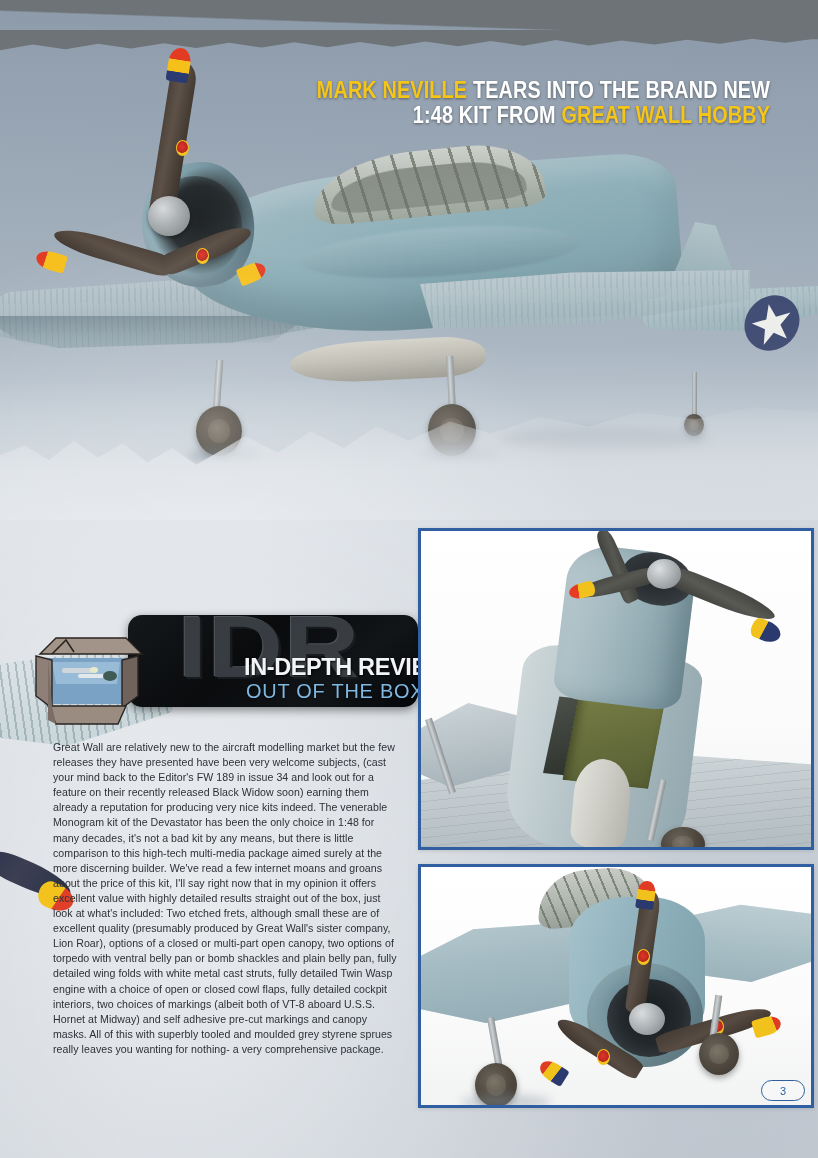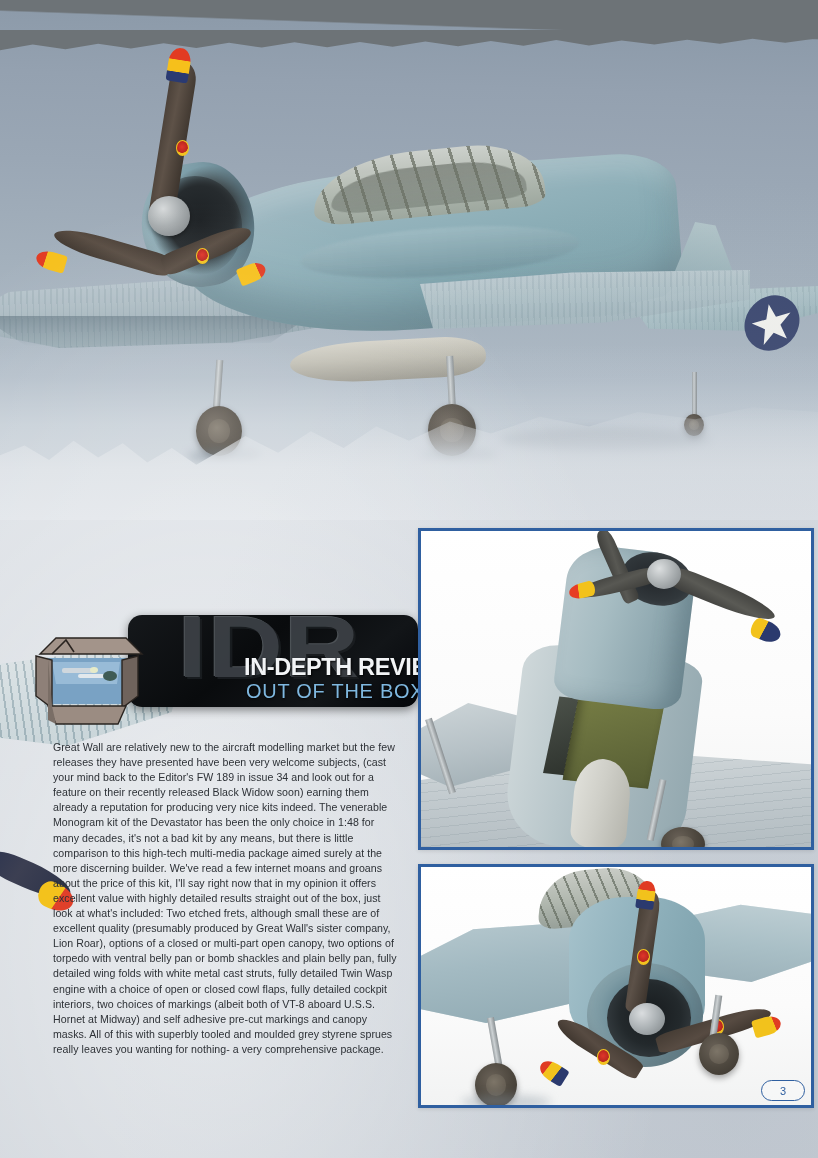--- a/index.html
+++ b/index.html
@@ -640,20 +640,31 @@
     <div class="gear-strut" style="left:692px; top:372px; height:50px; width:5px;"></div>
     <div class="wheel" style="left:684px; top:414px; width:20px; height:22px;"></div>
 
     <div class="shadow-soft" style="left:188px; top:450px; width:74px; height:12px; border-radius:50%; background:rgba(90,108,122,0.45);"></div>
     <div class="shadow-soft" style="left:420px; top:450px; width:78px; height:12px; border-radius:50%; background:rgba(90,108,122,0.45);"></div>
     <div class="shadow-soft" style="left:500px; top:428px; width:210px; height:24px; border-radius:50%; background:rgba(120,132,142,0.35);"></div>
 
     <div class="hero-tear-bottom"></div>
   </div>
 
+  <div class="headline">
+    <div class="headline-line">
+      <span class="hl-accent">MARK NEVILLE</span>
+      <span>TEARS INTO THE BRAND NEW</span>
+    </div>
+    <div class="headline-line">
+      <span>1:48</span>
+      <span>KIT FROM</span>
+      <span class="hl-accent">GREAT WALL HOBBY</span>
+    </div>
+  </div>
 
   <div class="paper-tone"></div>
 
   <div class="bg-wing"></div>
   <div class="bg-wing-ribs"></div>
   <div class="stray-blade"></div>
   <div class="stray-blade-tip"></div>
 
   <div class="idr-badge">
     <div class="idr-ghost">IDR</div>

